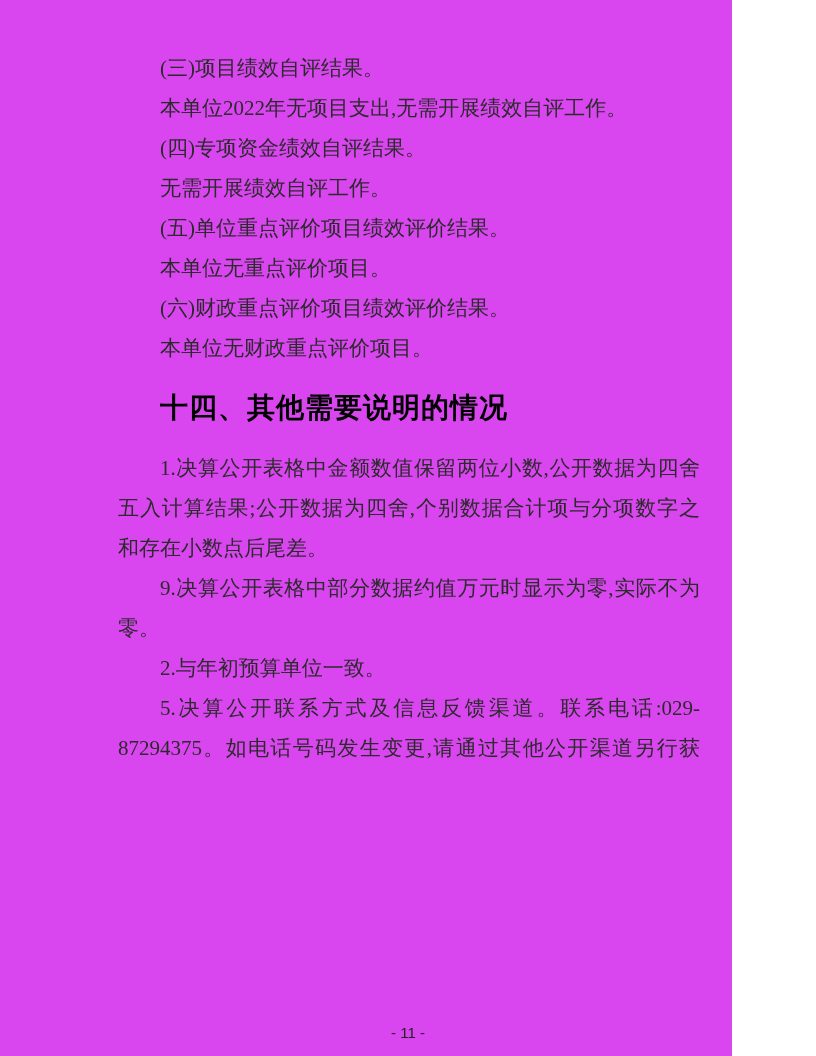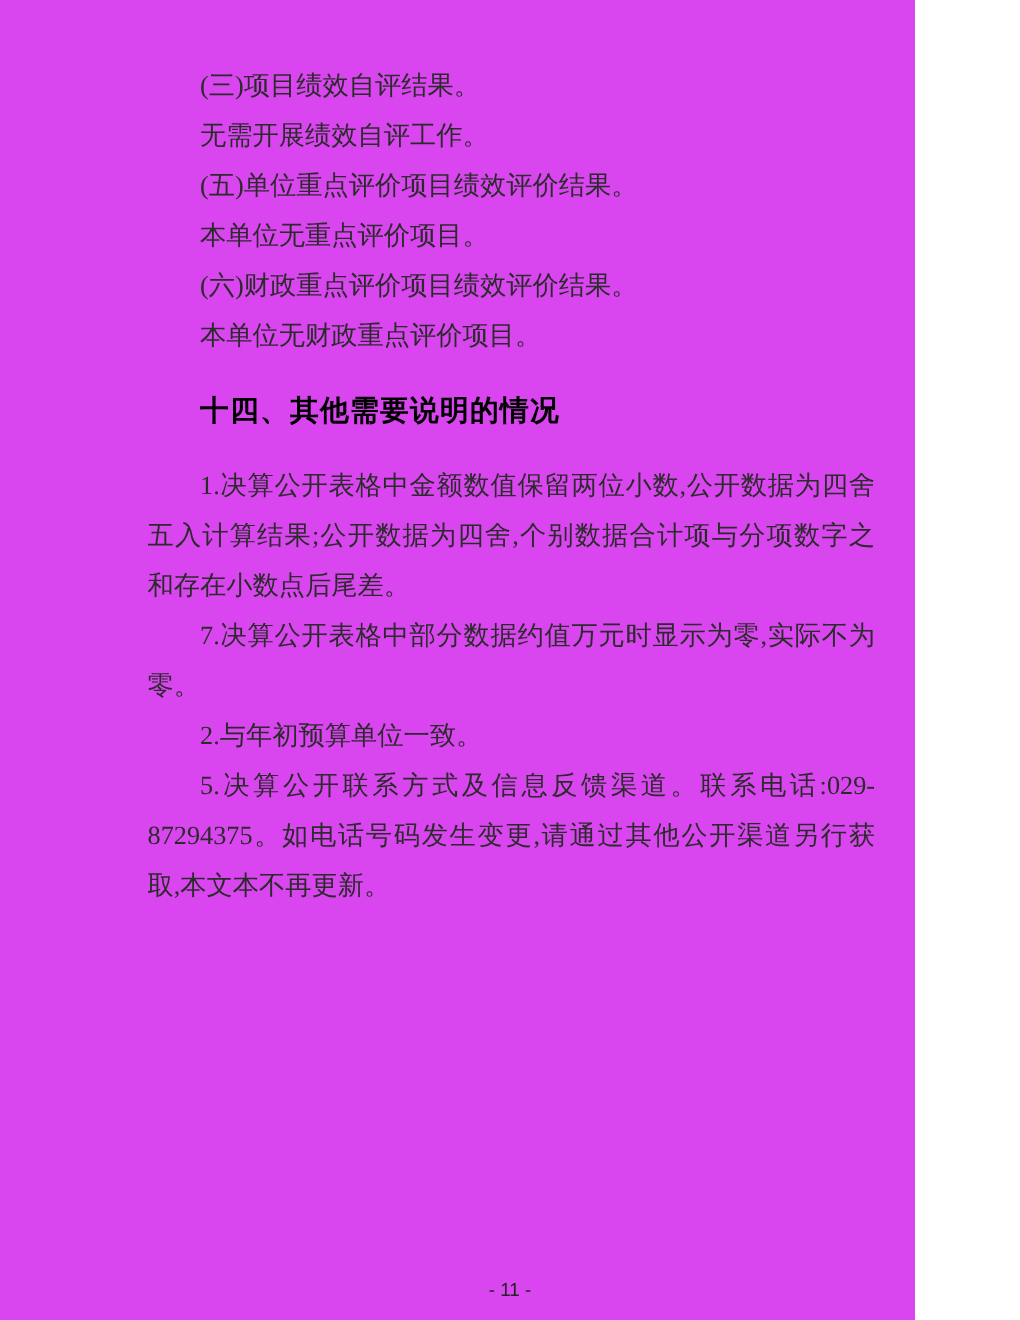--- a/index.html
+++ b/index.html
@@ -35,21 +35,21 @@
     text-align: justify;
     text-align-last: justify;
   }
   .heading {
     margin: 20px 0;
     font-family: "Liberation Sans", "DejaVu Sans", sans-serif;
     font-weight: 700;
     color: #000000;
   }
   .heading .ln {
-    font-size: 23px;
+    font-size: 28px;
     letter-spacing: 1px;
   }
   .footer {
     position: absolute;
     top: 1021px;
     left: 0;
     width: 816px;
     text-align: center;
     font-family: Liberation Sans, sans-serif;
     font-size: 15px;
@@ -60,21 +60,27 @@
 </head>
 <body>
 
 <div class="page">
   <div class="content">
 
     <div class="block">
       <div class="ln ind">(三)项目绩效自评结果。</div>
     </div>
 
+    <div class="block">
+      <div class="ln ind">本单位2022年无项目支出,无需开展绩效自评工作。</div>
+    </div>
 
+    <div class="block">
+      <div class="ln ind">(四)专项资金绩效自评结果。</div>
+    </div>
 
     <div class="block">
       <div class="ln ind">无需开展绩效自评工作。</div>
     </div>
 
     <div class="block">
       <div class="ln ind">(五)单位重点评价项目绩效评价结果。</div>
     </div>
 
     <div class="block">
@@ -93,31 +99,30 @@
       <div class="ln ind">十四、其他需要说明的情况</div>
     </div>
 
     <div class="block">
       <div class="ln ind fill">1.决算公开表格中金额数值保留两位小数,公开数据为四舍</div>
       <div class="ln fill">五入计算结果;公开数据为四舍,个别数据合计项与分项数字之</div>
       <div class="ln">和存在小数点后尾差。</div>
     </div>
 
     <div class="block">
-      <div class="ln ind fill">7.决算公开表格中部分数据约值万元时显示为零,实际不为</div>
+      <div class="ln ind fill">9.决算公开表格中部分数据约值万元时显示为零,实际不为</div>
       <div class="ln">零。</div>
     </div>
 
 
     <div class="block">
       <div class="ln ind">2.与年初预算单位一致。</div>
     </div>
 
     <div class="block">
       <div class="ln ind fill">5.决算公开联系方式及信息反馈渠道。联系电话:029-</div>
       <div class="ln fill">87294375。如电话号码发生变更,请通过其他公开渠道另行获</div>
-      <div class="ln">取,本文本不再更新。</div>
     </div>
 
   </div>
 
   <div class="footer">- 11 -</div>
 </div>
 
 </body></html>

